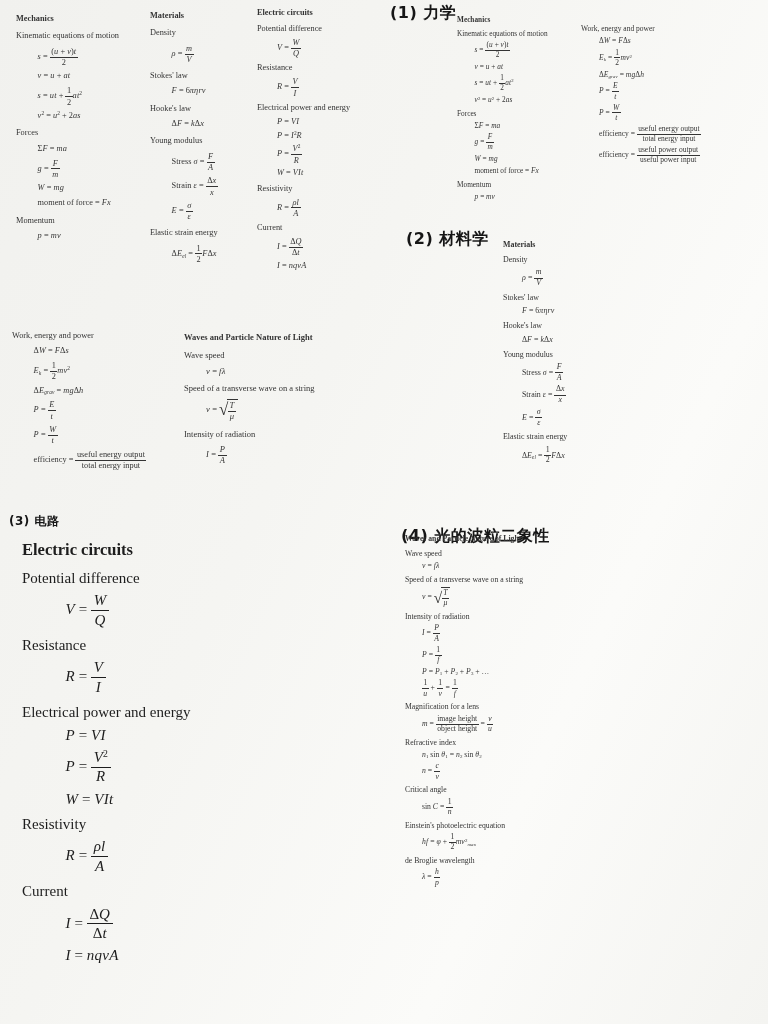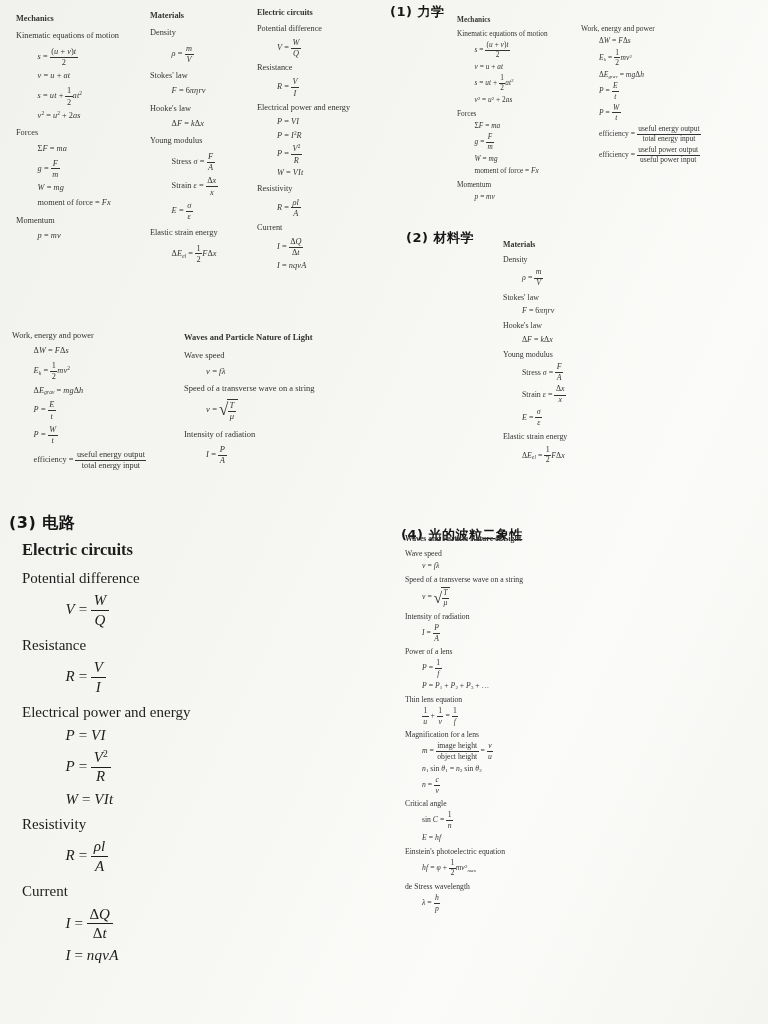--- a/index.html
+++ b/index.html
@@ -11,21 +11,21 @@
     font-family:"Liberation Serif","DejaVu Serif",serif;
   }
   .quad{position:absolute;overflow:hidden}
   #qa{left:0;top:0;width:385px;height:510px}
   #qb{left:385px;top:0;width:383px;height:510px}
   #qc{left:0;top:510px;width:385px;height:514px}
   #qd{left:385px;top:510px;width:383px;height:514px}
   .abs{position:absolute}
   .sec-label{
     font-family:"DejaVu Sans","Liberation Sans",sans-serif;
-    font-weight:700;font-size:13px;color:#161616;letter-spacing:.5px;white-space:nowrap
+    font-weight:700;font-size:16px;color:#161616;letter-spacing:.5px;white-space:nowrap
   }
   .block{line-height:1.3;color:#343434}
   .b-title{font-weight:700;margin:0 0 .8em}
   .b-label{margin:.8em 0 .55em}
   .b-formula{margin:.5em 0 .5em 2.6em;white-space:nowrap}
   
   .big{font-size:15px;line-height:1.2;color:#1d1d1d}
   .big .b-title{font-size:1.1em;margin:0 0 .55em}
   .big .b-label{margin:.5em 0 .35em}
   .big .b-formula{margin:.3em 0 .3em 2.9em}
@@ -165,21 +165,21 @@
       <div class="b-label">Young modulus</div>
       <div class="b-formula"><span class="up">Stress</span> <i>σ</i> = <span class="frac"><span class="num"><i>F</i></span><span class="den"><i>A</i></span></span></div>
       <div class="b-formula"><span class="up">Strain</span> <i>ε</i> = <span class="frac"><span class="num"><span class="up">Δ</span><i>x</i></span><span class="den"><i>x</i></span></span></div>
       <div class="b-formula"><i>E</i> = <span class="frac"><span class="num"><i>σ</i></span><span class="den"><i>ε</i></span></span></div>
       <div class="b-label">Elastic strain energy</div>
       <div class="b-formula"><span class="up">Δ</span><i>E</i><sub><i>el</i></sub> = <span class="frac"><span class="num">1</span><span class="den">2</span></span><i>F</i><span class="up">Δ</span><i>x</i></div>
     </div>
 </div>
 
 <div class="quad" id="qc">
-  <div class="abs sec-label" style="left:9px;top:3px;font-size:16px">(3) 电路</div>
+  <div class="abs sec-label" style="left:9px;top:3px;font-size:12px">(3) 电路</div>
   <div class="abs block big" style="left:22px;top:30px;width:360px">
       <div class="b-title">Electric circuits</div>
       <div class="b-label">Potential difference</div>
       <div class="b-formula"><i>V</i> = <span class="frac"><span class="num"><i>W</i></span><span class="den"><i>Q</i></span></span></div>
       <div class="b-label">Resistance</div>
       <div class="b-formula"><i>R</i> = <span class="frac"><span class="num"><i>V</i></span><span class="den"><i>I</i></span></span></div>
       <div class="b-label">Electrical power and energy</div>
       <div class="b-formula"><i>P</i> = <i>VI</i></div>
       <div class="b-formula"><i>P</i> = <span class="frac"><span class="num"><i>V</i><sup>2</sup></span><span class="den"><i>R</i></span></span></div>
       <div class="b-formula"><i>W</i> = <i>VIt</i></div>
@@ -197,30 +197,28 @@
       <div class="b-title">Waves and Particle Nature of Light</div>
       <div class="b-label">Wave speed</div>
       <div class="b-formula"><i>v</i> = <i>fλ</i></div>
       <div class="b-label">Speed of a transverse wave on a string</div>
       <div class="b-formula"><i>v</i> = <span class="sqrt">
           <span class="rad">√</span>
           <span class="radicand"><span class="frac"><span class="num"><i>T</i></span><span class="den"><i>μ</i></span></span></span>
         </span></div>
       <div class="b-label">Intensity of radiation</div>
       <div class="b-formula"><i>I</i> = <span class="frac"><span class="num"><i>P</i></span><span class="den"><i>A</i></span></span></div>
-      <div class="b-label">Power of a lens</div>
       <div class="b-formula"><i>P</i> = <span class="frac"><span class="num">1</span><span class="den"><i>f</i></span></span></div>
       <div class="b-formula"><i>P</i> = <i>P</i><sub>1</sub> + <i>P</i><sub>2</sub> + <i>P</i><sub>3</sub> + …</div>
-      <div class="b-label">Thin lens equation</div>
       <div class="b-formula"><span class="frac"><span class="num">1</span><span class="den"><i>u</i></span></span> + <span class="frac"><span class="num">1</span><span class="den"><i>v</i></span></span> = <span class="frac"><span class="num">1</span><span class="den"><i>f</i></span></span></div>
       <div class="b-label">Magnification for a lens</div>
       <div class="b-formula"><i>m</i> = <span class="frac"><span class="num"><span class="up">image height</span></span><span class="den"><span class="up">object height</span></span></span> = <span class="frac"><span class="num"><i>v</i></span><span class="den"><i>u</i></span></span></div>
+      <div class="b-label">Refractive index</div>
       <div class="b-formula"><i>n</i><sub>1</sub> <span class="up">sin</span> <i>θ</i><sub>1</sub> = <i>n</i><sub>2</sub> <span class="up">sin</span> <i>θ</i><sub>2</sub></div>
       <div class="b-formula"><i>n</i> = <span class="frac"><span class="num"><i>c</i></span><span class="den"><i>v</i></span></span></div>
       <div class="b-label">Critical angle</div>
       <div class="b-formula"><span class="up">sin</span> <i>C</i> = <span class="frac"><span class="num">1</span><span class="den"><i>n</i></span></span></div>
-      <div class="b-formula"><i>E</i> = <i>hf</i></div>
       <div class="b-label">Einstein's photoelectric equation</div>
       <div class="b-formula"><i>hf</i> = <i>φ</i> + <span class="frac"><span class="num">1</span><span class="den">2</span></span><i>mv</i><sup>2</sup><sub><i>max</i></sub></div>
-      <div class="b-label">de Stress wavelength</div>
+      <div class="b-label">de Broglie wavelength</div>
       <div class="b-formula"><i>λ</i> = <span class="frac"><span class="num"><i>h</i></span><span class="den"><i>p</i></span></span></div>
     </div>
 </div>
 
 </body></html>

